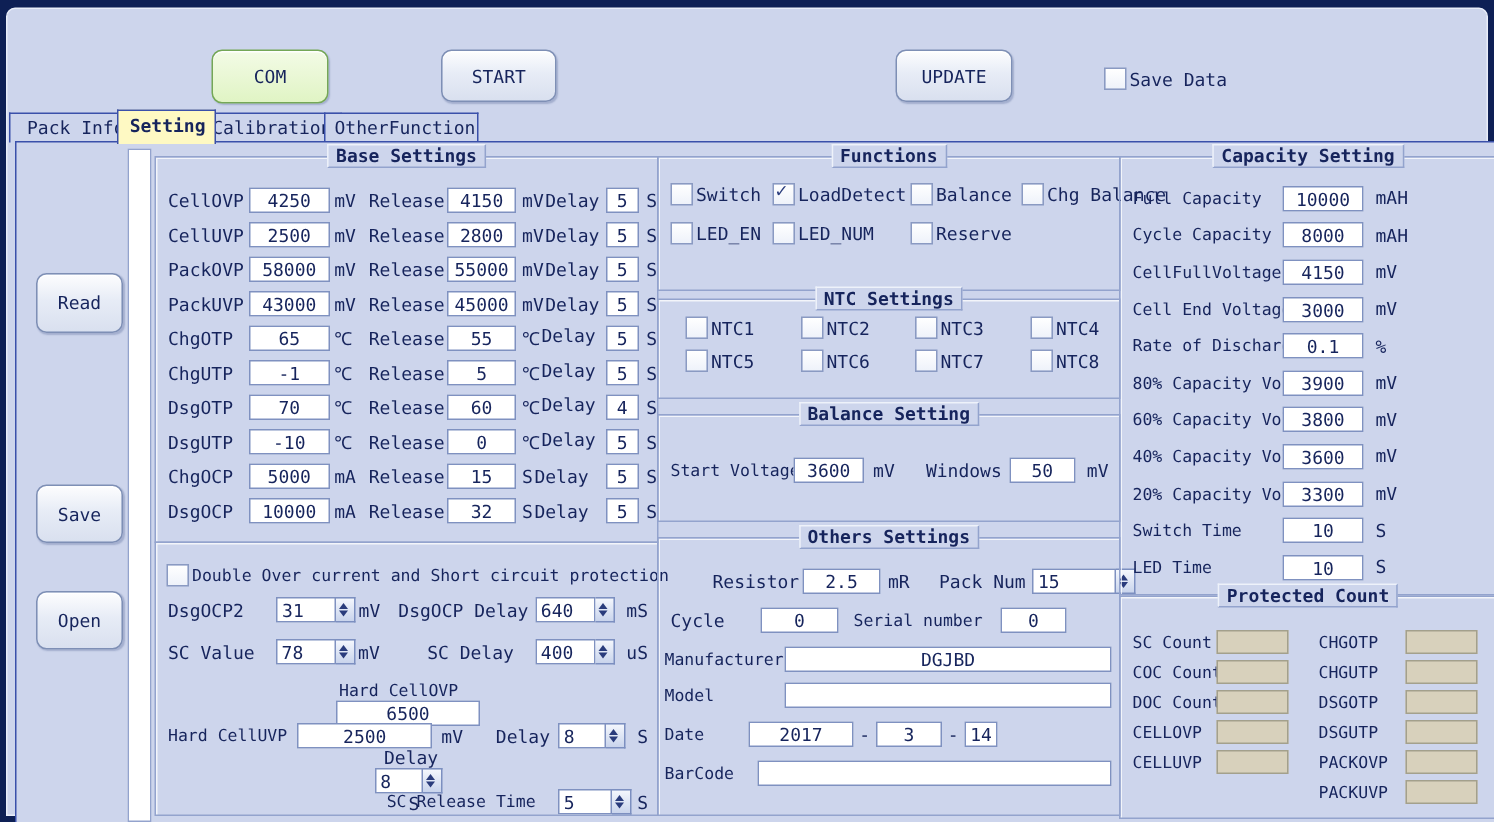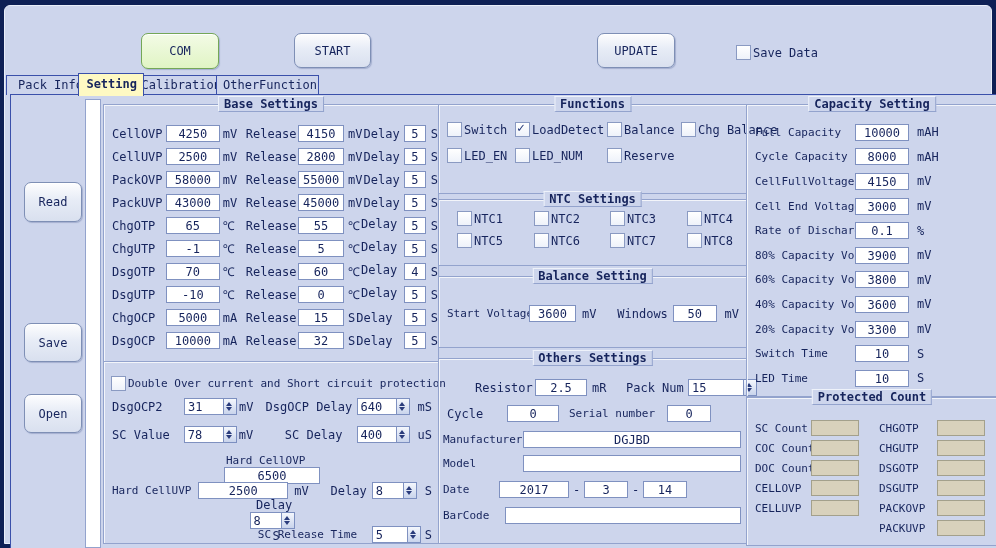--- a/index.html
+++ b/index.html
@@ -452,21 +452,21 @@
       <div class="row" style="position:absolute;left:4px;top:96px;width:298px;">
         <span class="lbl small" style="width:80px;">Model</span>
         <span class="field" style="flex:1;"></span>
       </div>
       <div class="row" style="position:absolute;left:4px;top:122px;width:298px;">
         <span class="lbl small" style="width:56px;">Date</span>
         <span class="field" style="width:70px;">2017</span>
         <span class="lbl" style="width:15px;text-align:center;">-</span>
         <span class="field" style="width:44px;">3</span>
         <span class="lbl" style="width:15px;text-align:center;">-</span>
-        <span class="field" style="width:44px;">14</span>
+        <span class="field" style="width:22px;">14</span>
       </div>
       <div class="row" style="position:absolute;left:4px;top:148px;width:298px;">
         <span class="lbl small" style="width:62px;">BarCode</span>
         <span class="field" style="flex:1;"></span>
       </div>
     </div>
 
     <div class="group" style="left:735px;top:9px;width:250px;height:291px;">
       <div class="gtitle">Capacity Setting</div>
       <div style="padding-top:15px;">

